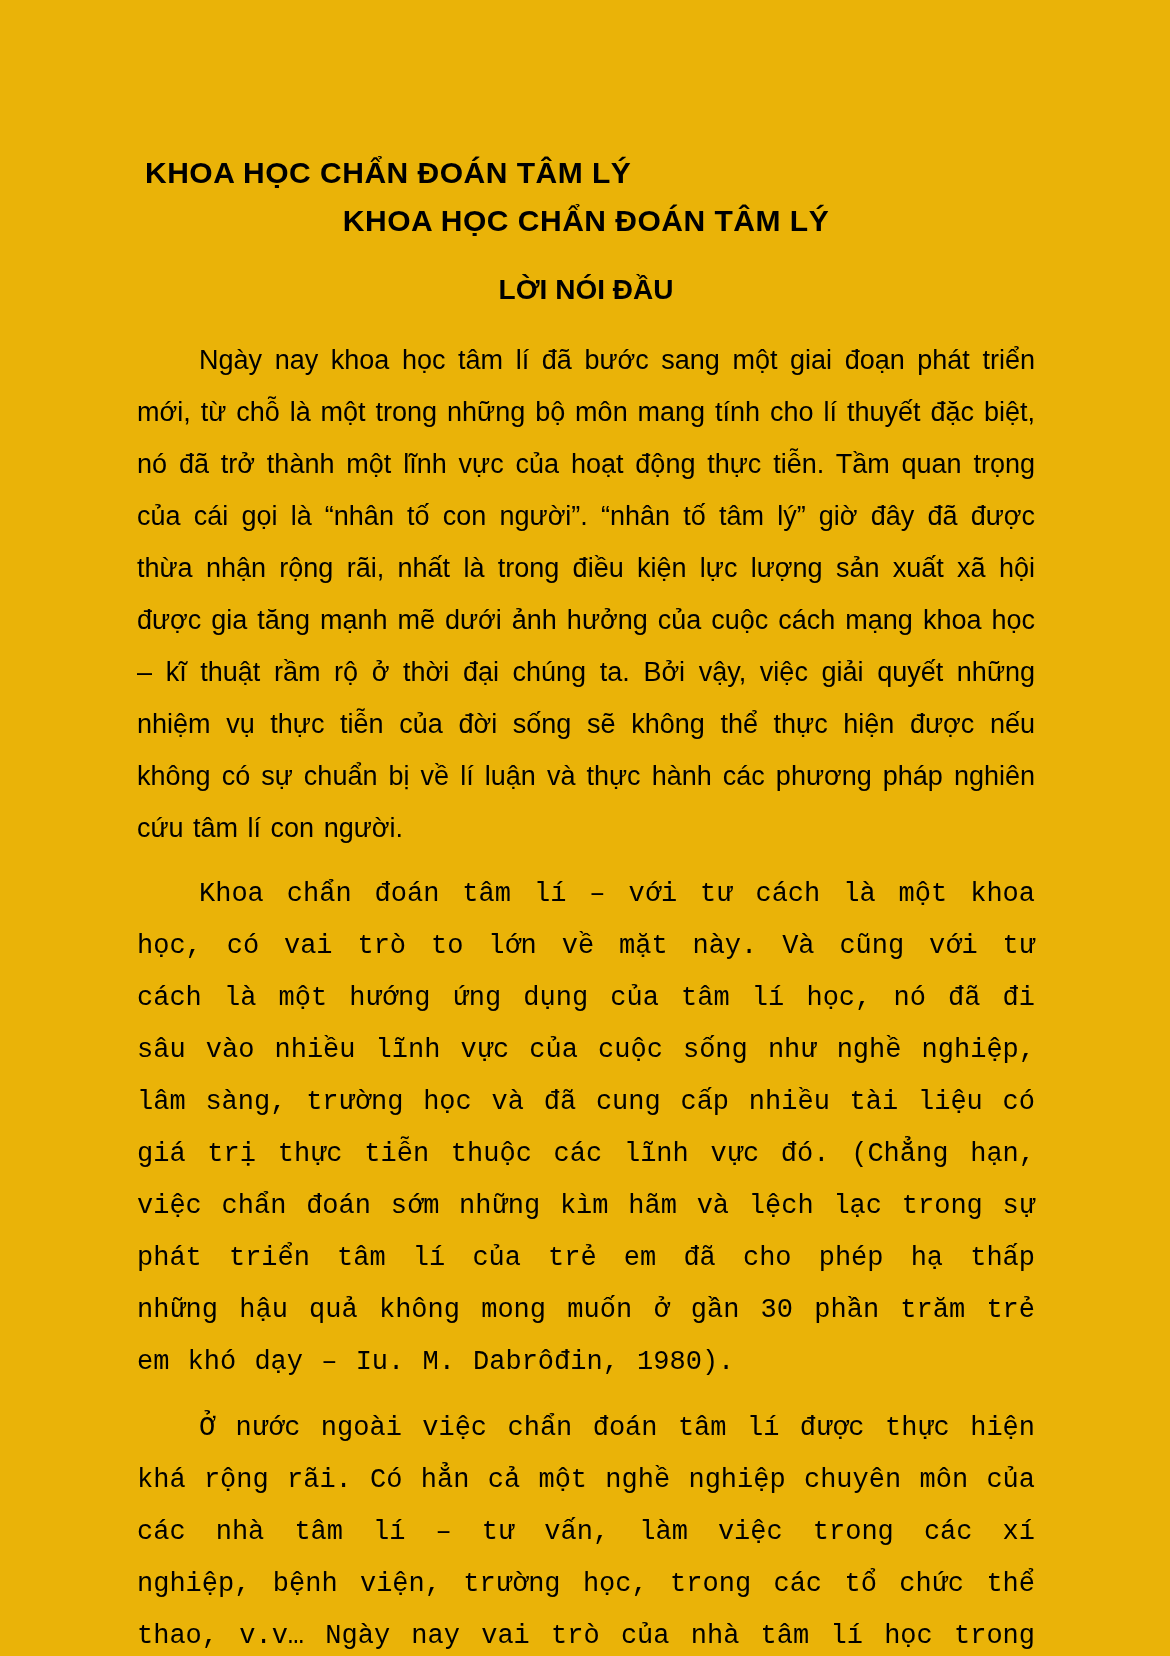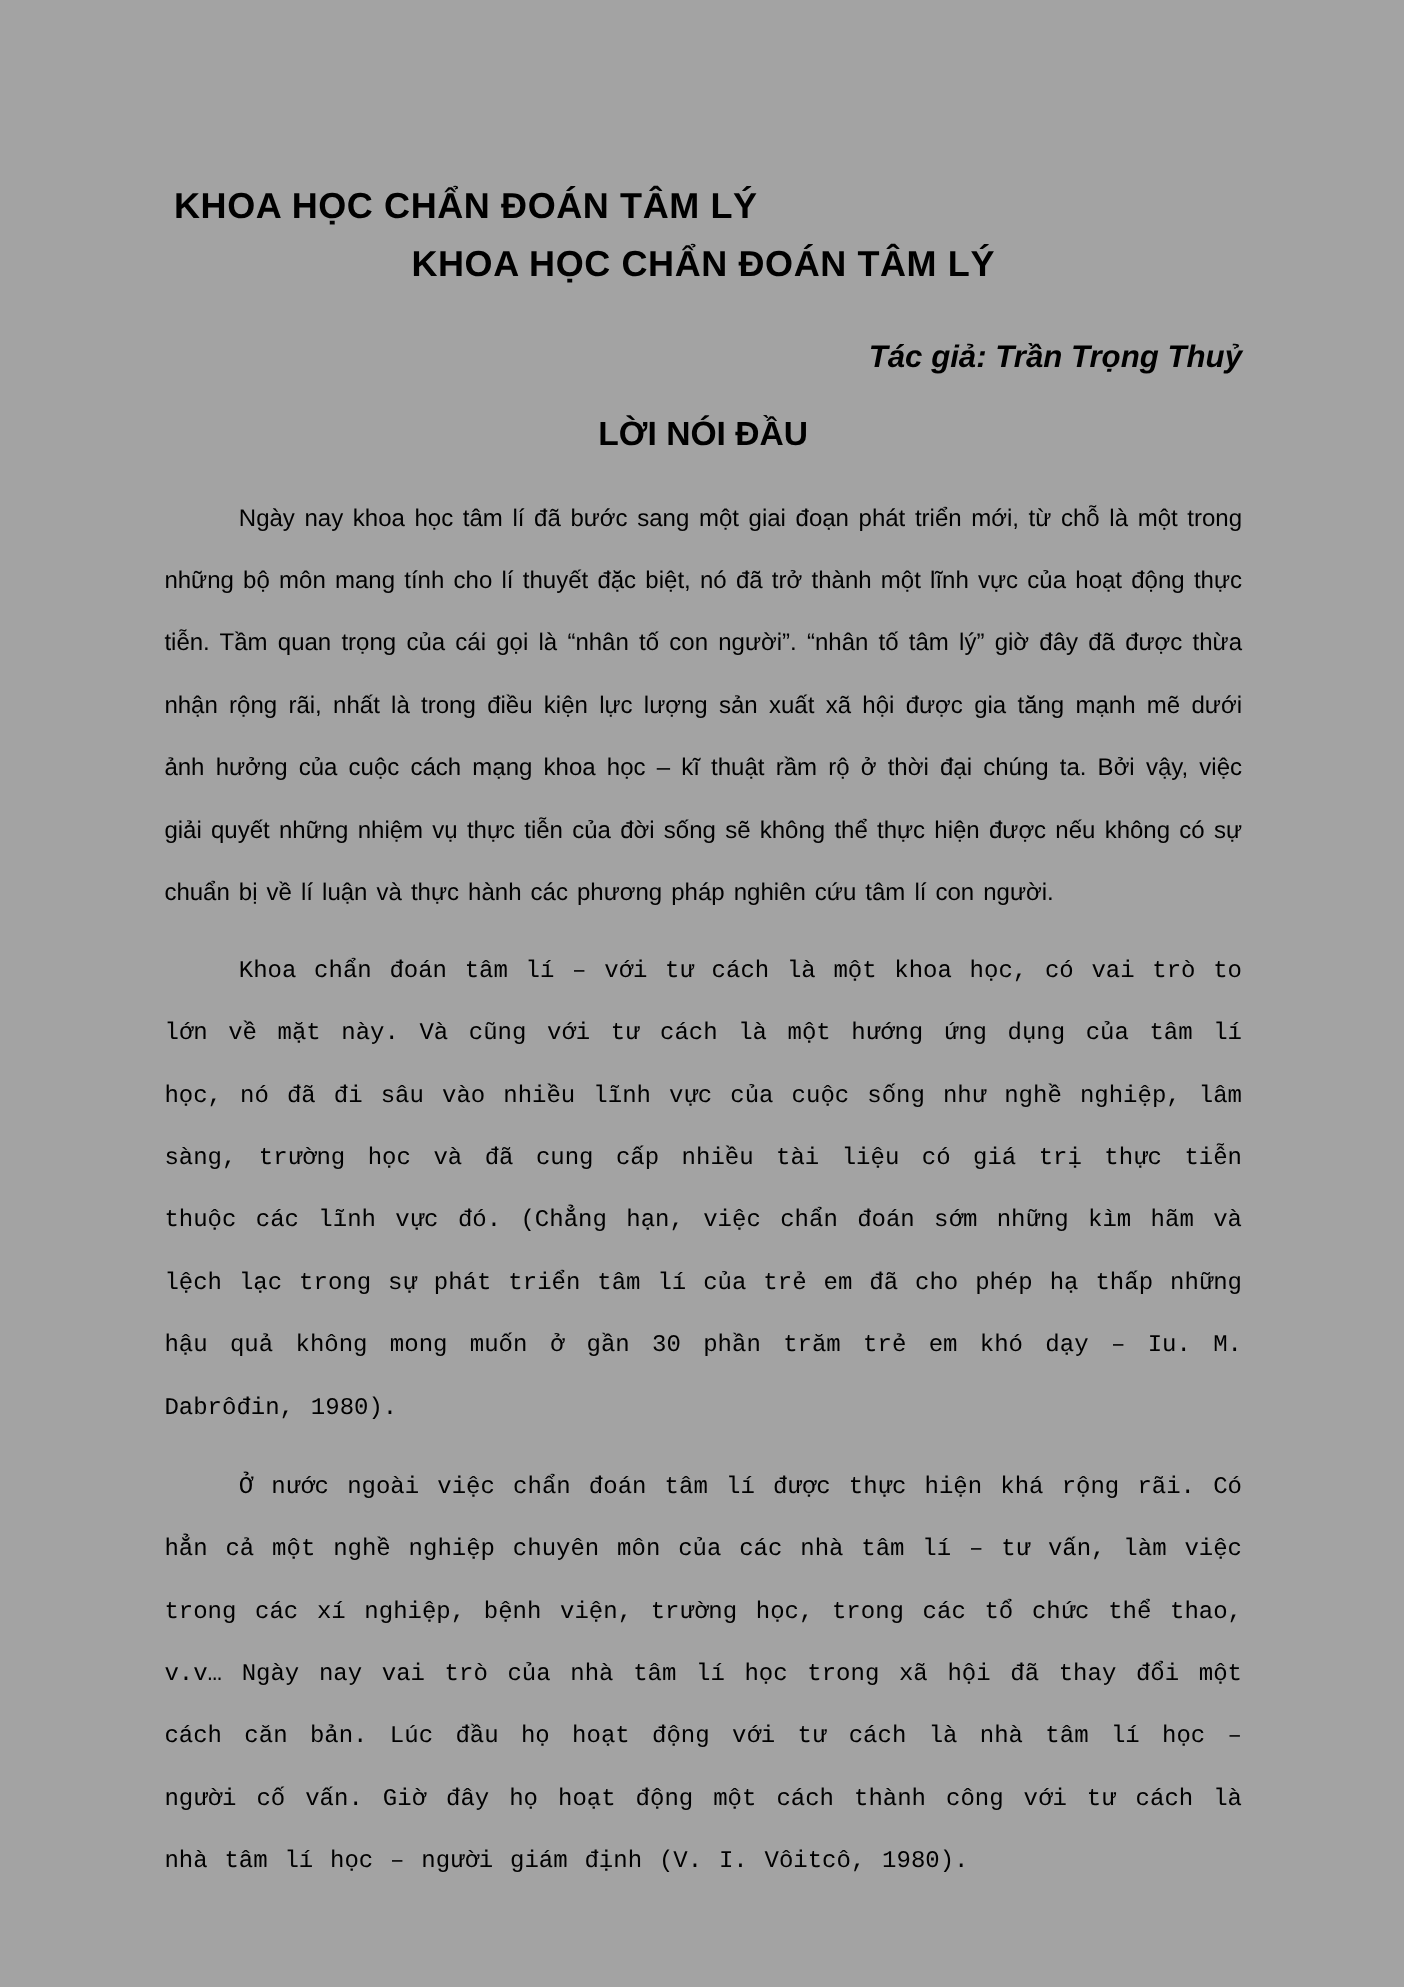--- a/index.html
+++ b/index.html
@@ -4,21 +4,21 @@
 <style>
   html, body {
     margin: 0;
     padding: 0;
     background: #ffffff;
   }
   .page {
     position: relative;
     width: 1170px;
     height: 1656px;
-    background: #a3a3a3;
+    background: #eab308;
     color: #000000;
     font-family: "Liberation Sans", "DejaVu Sans", sans-serif;
     box-sizing: border-box;
     padding: 152px 135px 0 137px;
     overflow: hidden;
   }
   .title-line1 {
     font-size: 30px;
     font-weight: bold;
     letter-spacing: 0.5px;
@@ -44,39 +44,38 @@
     line-height: 34px;
   }
   .section-heading {
     font-size: 28px;
     font-weight: bold;
     text-align: center;
     margin-top: 30px;
     line-height: 36px;
   }
   .body-paragraph {
-    font-size: 20px;
+    font-size: 27px;
     line-height: 52px;
     text-align: justify;
     text-indent: 62px;
     margin: 0;
     word-spacing: 2px;
   }
   .body-paragraph.first {
     margin-top: 26px;
   }
   .body-paragraph + .body-paragraph {
     margin-top: 14px;
     font-family: Liberation Mono, monospace;
   }
 </style>
 </head>
 <body>
 
 <div class="page">
   <div class="title-line1">KHOA HỌC CHẨN ĐOÁN TÂM LÝ</div>
   <div class="title-line2">KHOA HỌC CHẨN ĐOÁN TÂM LÝ</div>
-  <div class="author-line">Tác giả: Trần Trọng Thuỷ</div>
   <div class="section-heading">LỜI NÓI ĐẦU</div>
   <p class="body-paragraph first">Ngày nay khoa học tâm lí đã bước sang một giai đoạn phát triển mới, từ chỗ là một trong những bộ môn mang tính cho lí thuyết đặc biệt, nó đã trở thành một lĩnh vực của hoạt động thực tiễn. Tầm quan trọng của cái gọi là “nhân tố con người”. “nhân tố tâm lý” giờ đây đã được thừa nhận rộng rãi, nhất là trong điều kiện lực lượng sản xuất xã hội được gia tăng mạnh mẽ dưới ảnh hưởng của cuộc cách mạng khoa học – kĩ thuật rầm rộ ở thời đại chúng ta. Bởi vậy, việc giải quyết những nhiệm vụ thực tiễn của đời sống sẽ không thể thực hiện được nếu không có sự chuẩn bị về lí luận và thực hành các phương pháp nghiên cứu tâm lí con người.</p>
   <p class="body-paragraph">Khoa chẩn đoán tâm lí – với tư cách là một khoa học, có vai trò to lớn về mặt này. Và cũng với tư cách là một hướng ứng dụng của tâm lí học, nó đã đi sâu vào nhiều lĩnh vực của cuộc sống như nghề nghiệp, lâm sàng, trường học và đã cung cấp nhiều tài liệu có giá trị thực tiễn thuộc các lĩnh vực đó. (Chẳng hạn, việc chẩn đoán sớm những kìm hãm và lệch lạc trong sự phát triển tâm lí của trẻ em đã cho phép hạ thấp những hậu quả không mong muốn ở gần 30 phần trăm trẻ em khó dạy – Iu. M. Dabrôđin, 1980).</p>
   <p class="body-paragraph">Ở nước ngoài việc chẩn đoán tâm lí được thực hiện khá rộng rãi. Có hẳn cả một nghề nghiệp chuyên môn của các nhà tâm lí – tư vấn, làm việc trong các xí nghiệp, bệnh viện, trường học, trong các tổ chức thể thao, v.v… Ngày nay vai trò của nhà tâm lí học trong xã hội đã thay đổi một cách căn bản. Lúc đầu họ hoạt động với tư cách là nhà tâm lí học – người cố vấn. Giờ đây họ hoạt động một cách thành công với tư cách là nhà tâm lí học – người giám định (V. I. Vôitcô, 1980).</p>
 </div>
 
 </body></html>

